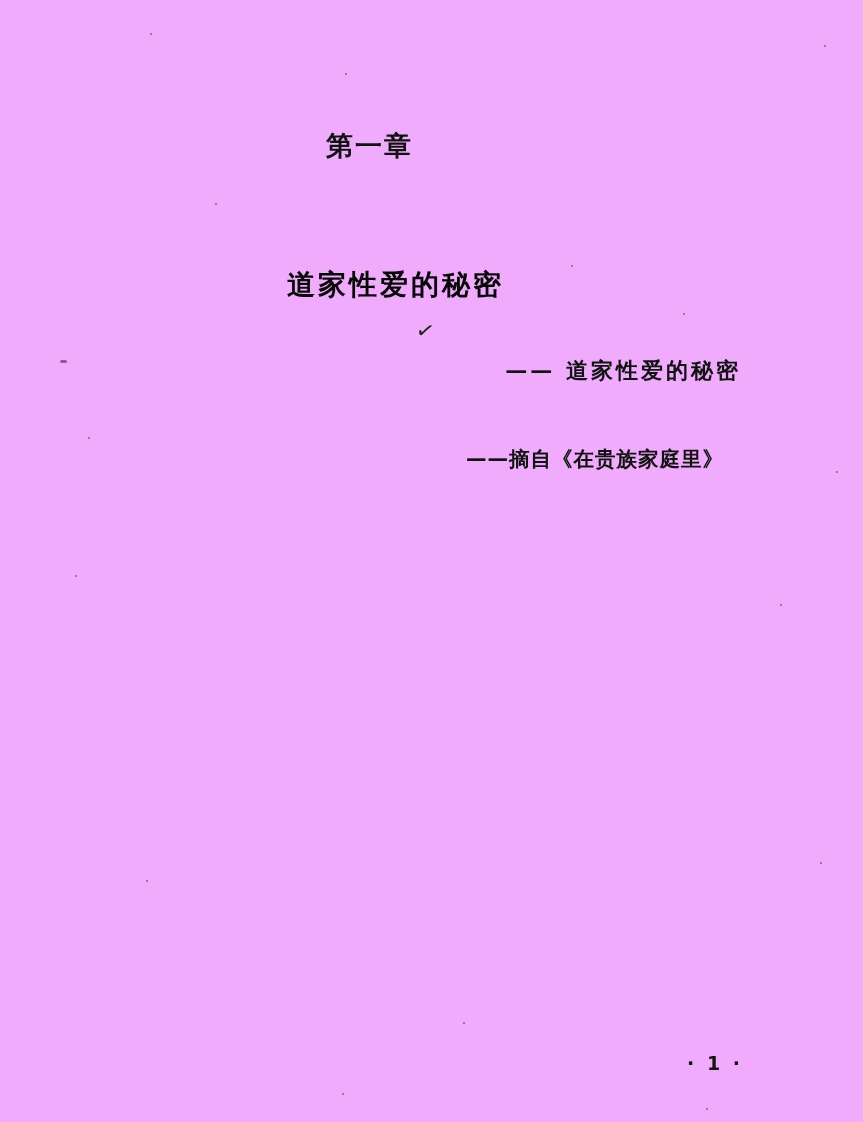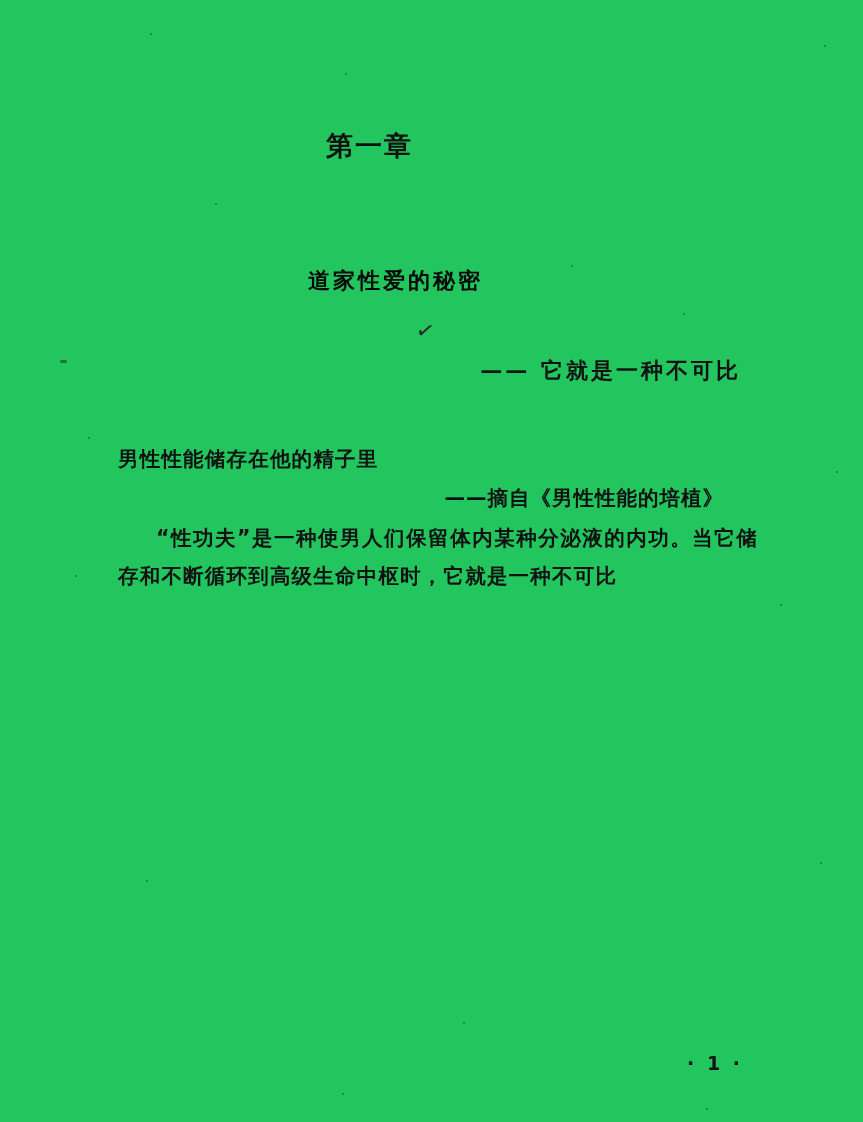--- a/index.html
+++ b/index.html
@@ -11,21 +11,21 @@
     height: 1122px;
     background: #fefefe;
     font-family: "DejaVu Sans", sans-serif;
     position: relative;
     overflow: hidden;
   }
   .page {
     position: relative;
     width: 863px;
     height: 1122px;
-    background: #22c55e;
+    background: #f0abfc;
   }
   
   .speckle {
     position: absolute;
     background: #2a2a2a;
     border-radius: 50%;
     opacity: .55;
     width: 2px;
     height: 2px;
   }
@@ -42,21 +42,21 @@
     font-family: "DejaVu Sans", sans-serif;
   }
   .chapter-label span { display: inline-block; transform: translateX(-62px); }
 
   .doc-title {
     position: absolute;
     top: 266px;
     left: 0;
     width: 863px;
     text-align: center;
-    font-size: 22px;
+    font-size: 28px;
     font-weight: bold;
     letter-spacing: 3px;
     color: #080808;
   }
   .doc-title span { display: inline-block; transform: translateX(-36px); }
 
   .slash {
     position: absolute;
     top: 318px;
     left: 416px;
@@ -138,22 +138,20 @@
   <div class="chapter-label">
     <span>第一章</span>
   </div>
 
   <div class="doc-title">
     <span>道家性爱的秘密</span>
   </div>
 
   <div class="slash">✓</div>
 
-  <div class="subtitle">—— 它就是一种不可比</div>
+  <div class="subtitle">—— 道家性爱的秘密</div>
 
   <div class="body-block">
-    <p class="para noindent">男性性能储存在他的精子里</p>
-    <p class="para quote-src">——摘自《男性性能的培植》</p>
-    <p class="para indent">“性功夫”是一种使男人们保留体内某种分泌液的内功。当它储存和不断循环到高级生命中枢时，它就是一种不可比</p>
+    <p class="para quote-src">——摘自《在贵族家庭里》</p>
   </div>
 
   <div class="page-number">· 1 ·</div>
 </div>
 
 </body></html>

